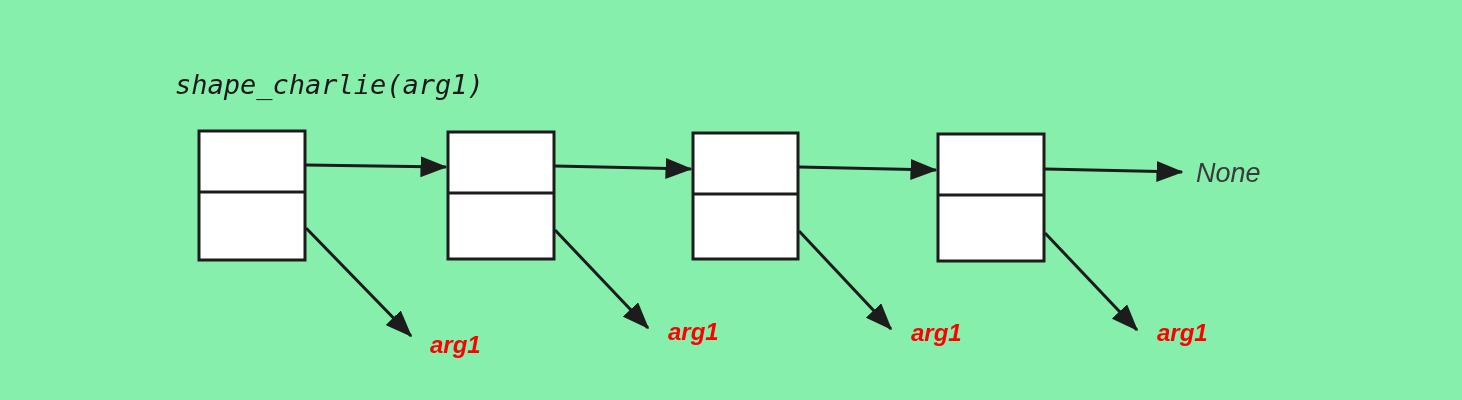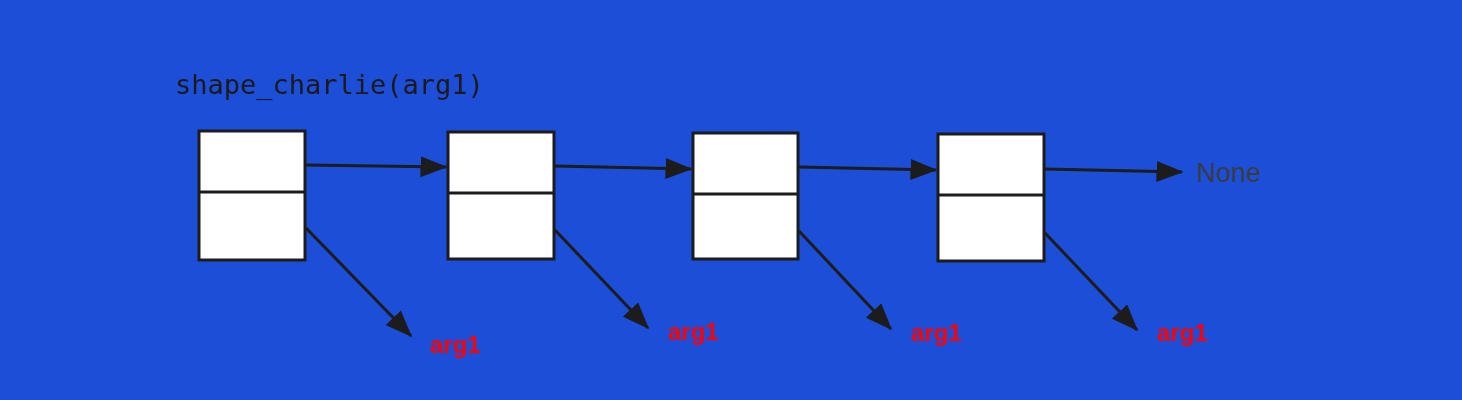--- a/index.html
+++ b/index.html
@@ -8,22 +8,23 @@
     padding: 0;
     background: #ffffff;
   }
   body {
     font-family: "Liberation Sans", sans-serif;
   }
   #canvas {
     position: relative;
     width: 1462px;
     height: 400px;
-    background: #1d4ed8;
+    background: #86efac;
     overflow: hidden;
+    font-style: italic;
   }
   #diagram-svg {
     position: absolute;
     left: 0;
     top: 0;
     width: 1462px;
     height: 400px;
   }
   .title-text {
     font-family: "DejaVu Sans Mono", "Liberation Mono", monospace;

